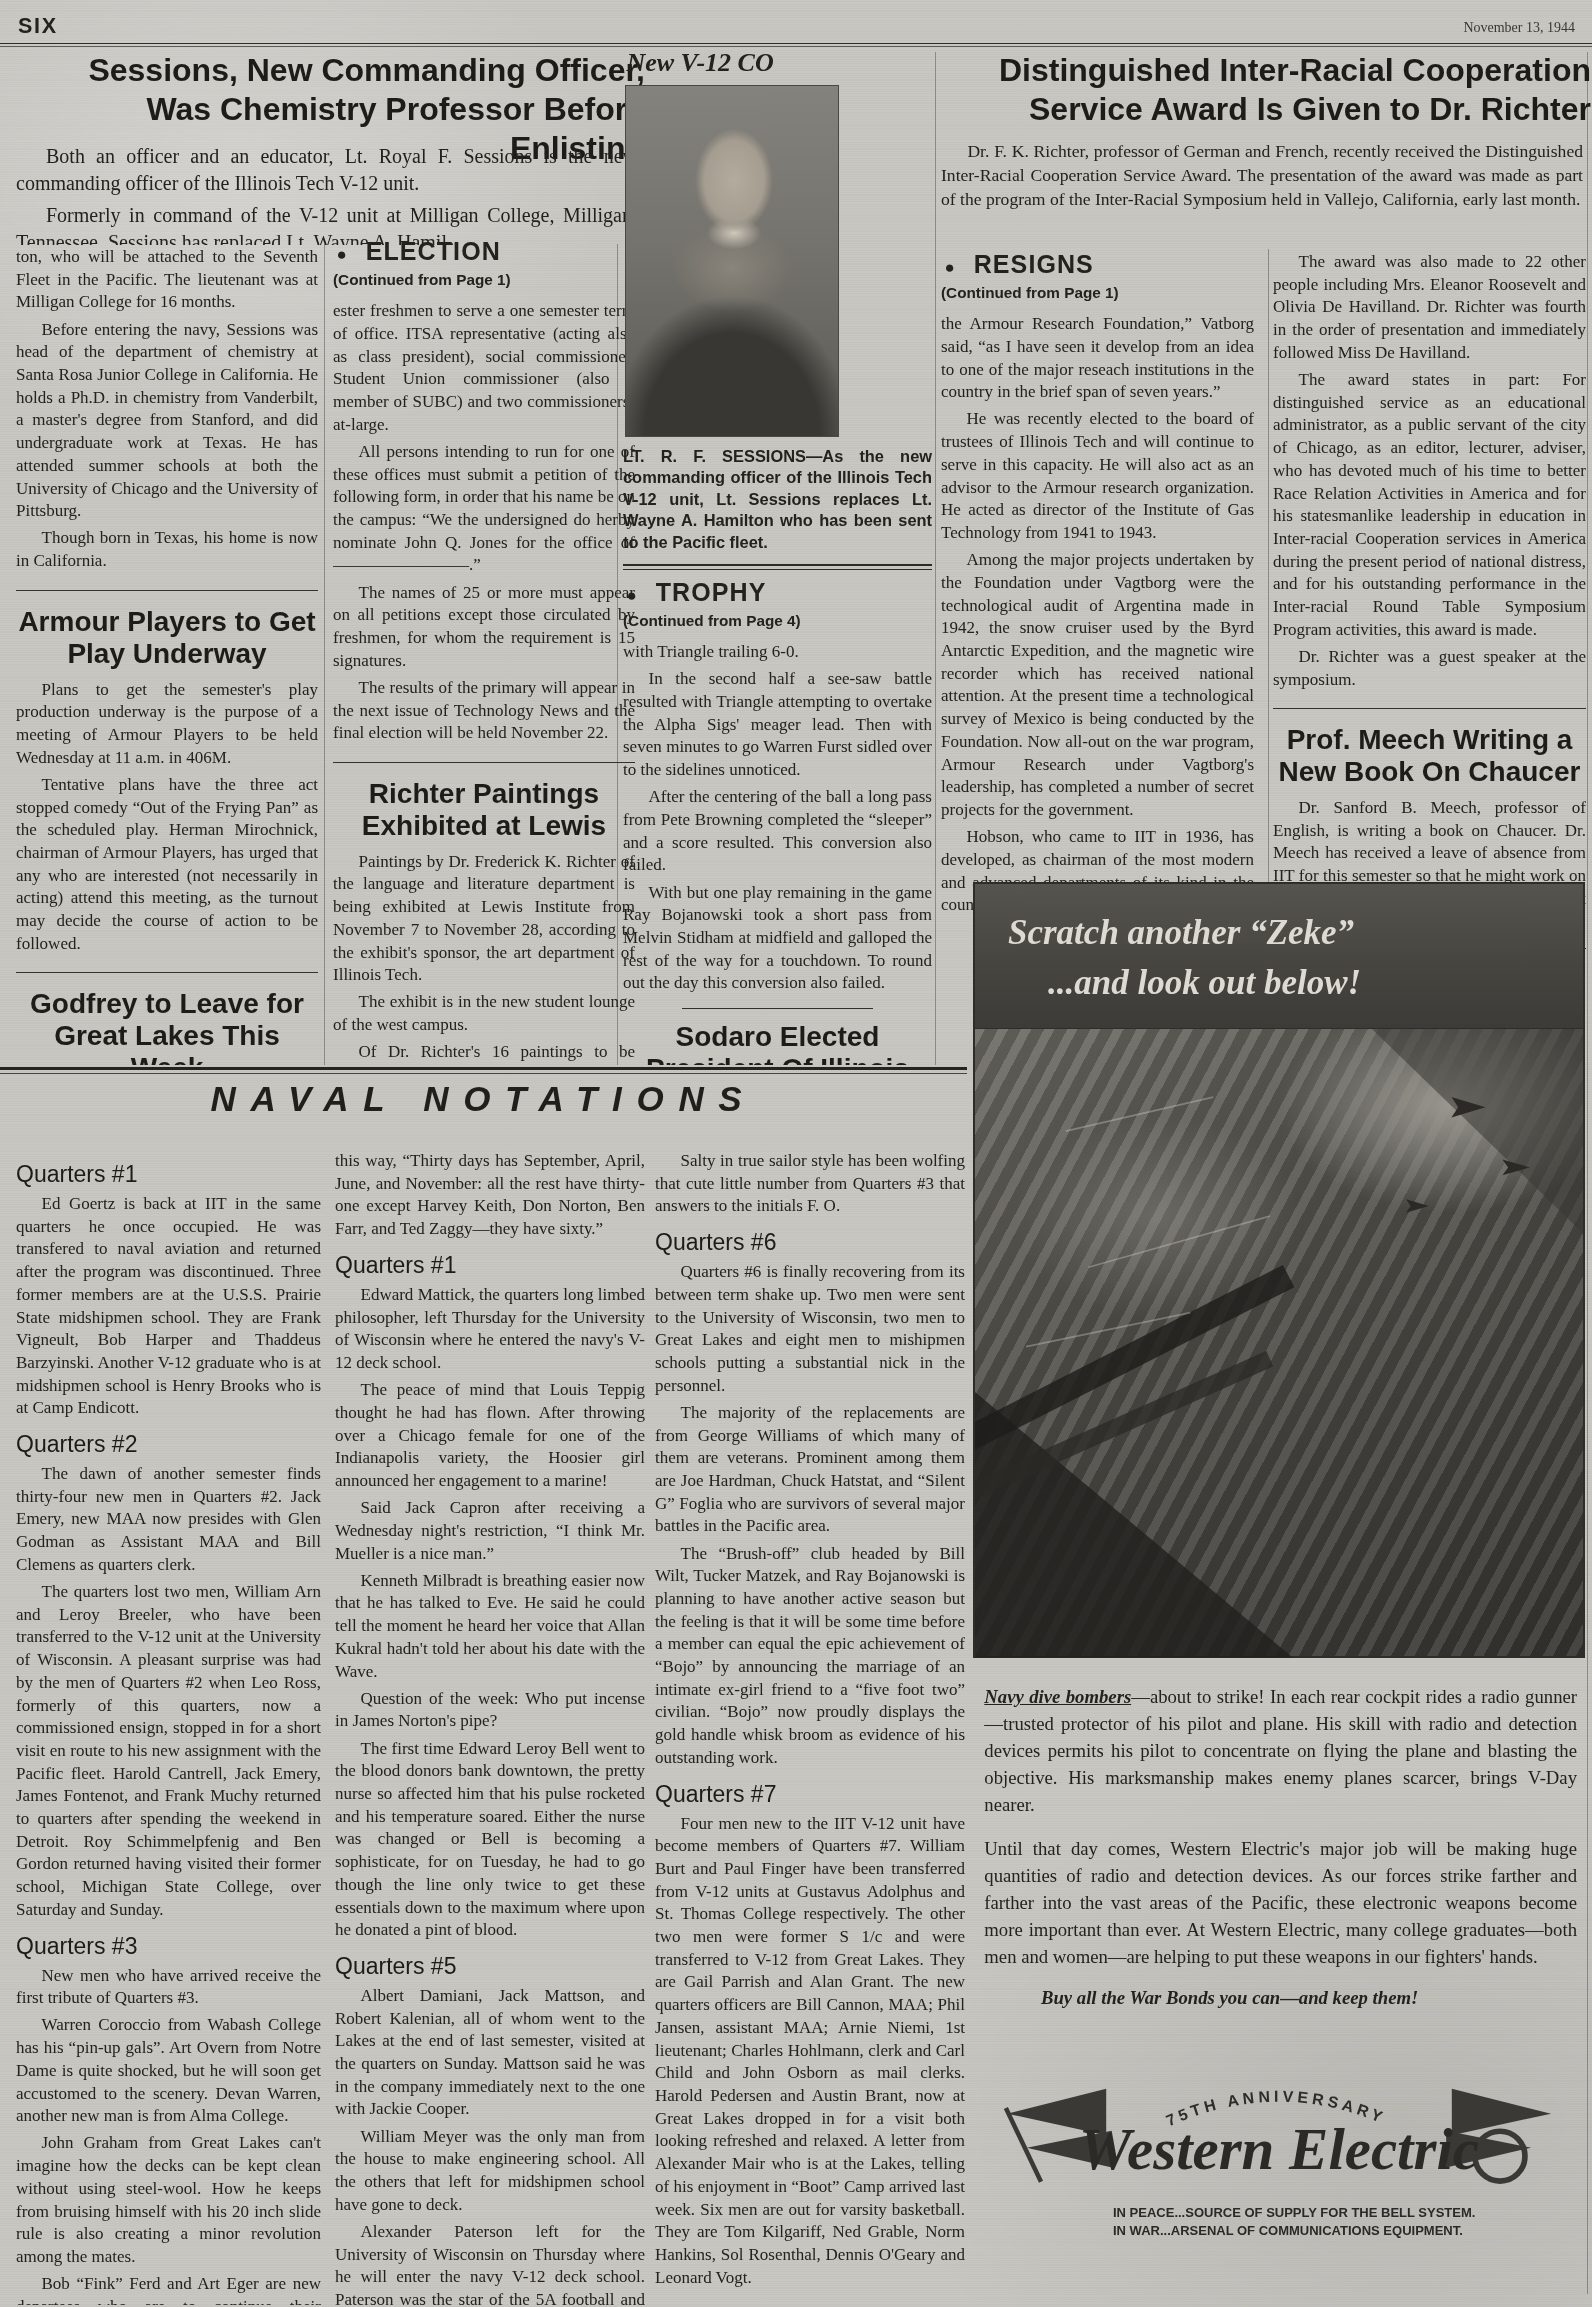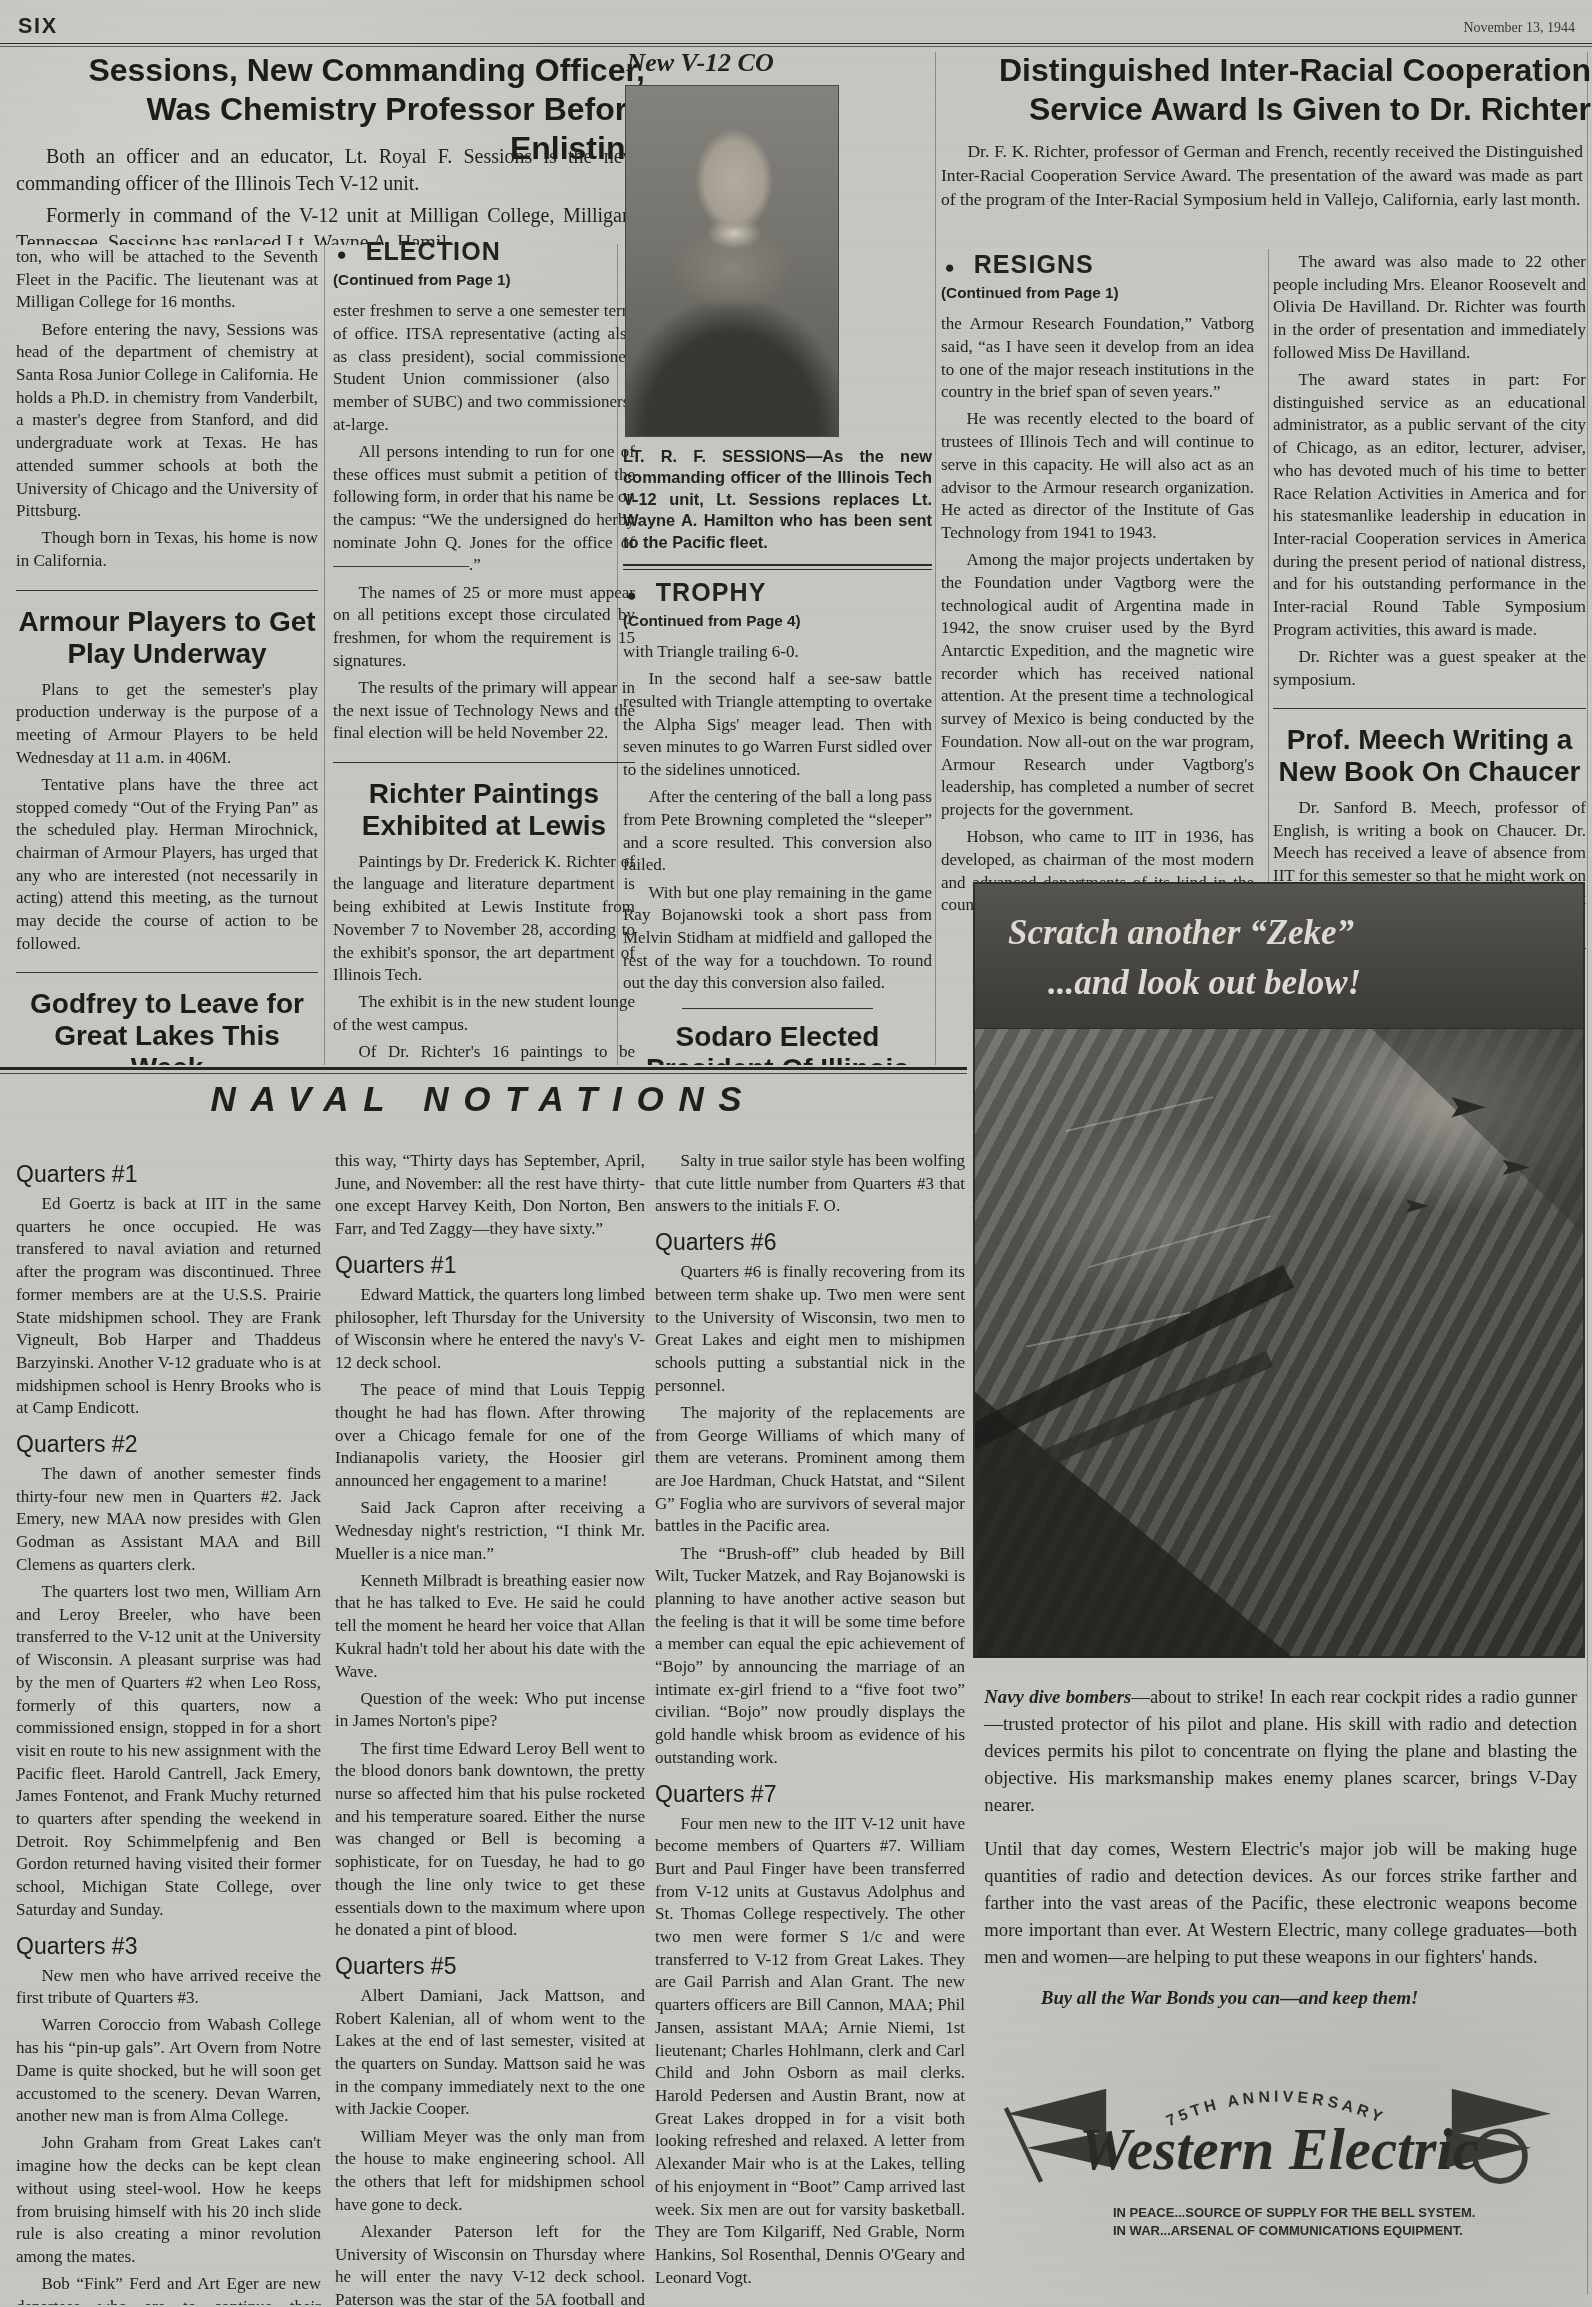--- a/index.html
+++ b/index.html
@@ -52,21 +52,21 @@
     font-style:italic;font-weight:700;font-size:35px;line-height:50px;padding:24px 22.7px 20.4px 33px;}
   .illus{height:627px;position:relative;border-top:1.7px solid #2f2d29;
     background:
       radial-gradient(ellipse 294px 187px at 78% 12%, #98968f 0%, rgba(152,150,143,0) 58%),
       radial-gradient(ellipse 238px 170px at 30% 30%, rgba(190,188,180,.25), rgba(0,0,0,0) 60%),
       repeating-linear-gradient(118deg, rgba(228,226,218,.10) 0 9px, rgba(22,22,19,.18) 9px 20.4px),
       linear-gradient(155deg,#6d6b65 0%, #504e49 45%, #343330 100%);}
   .illus svg{position:absolute;inset:0;}
   .ad-copy{padding:25px 8px 0 11.3px;font-size:18.7px;line-height:27px;text-align:justify;}
   .ad-copy p{margin:0 0 17px 0;}
-  .ad-lead-in{font-style:italic;font-weight:700;}
+  .ad-lead-in{font-style:italic;font-weight:700;text-decoration:underline;}
   .bonds{font-style:italic;font-weight:700;font-size:18.7px;margin:5.7px 0 0 68px;text-align:left;}
   .logo{margin-top:31px;}
   .taglines{margin:-8px 0 0 140px;font-family:"Liberation Sans",sans-serif;font-weight:700;font-size:13px;line-height:18px;color:#2b2a26;text-align:left;}
 </style>
 </head>
 <body>
 
 <div class="page">
 
   <div class="folio">SIX</div>

